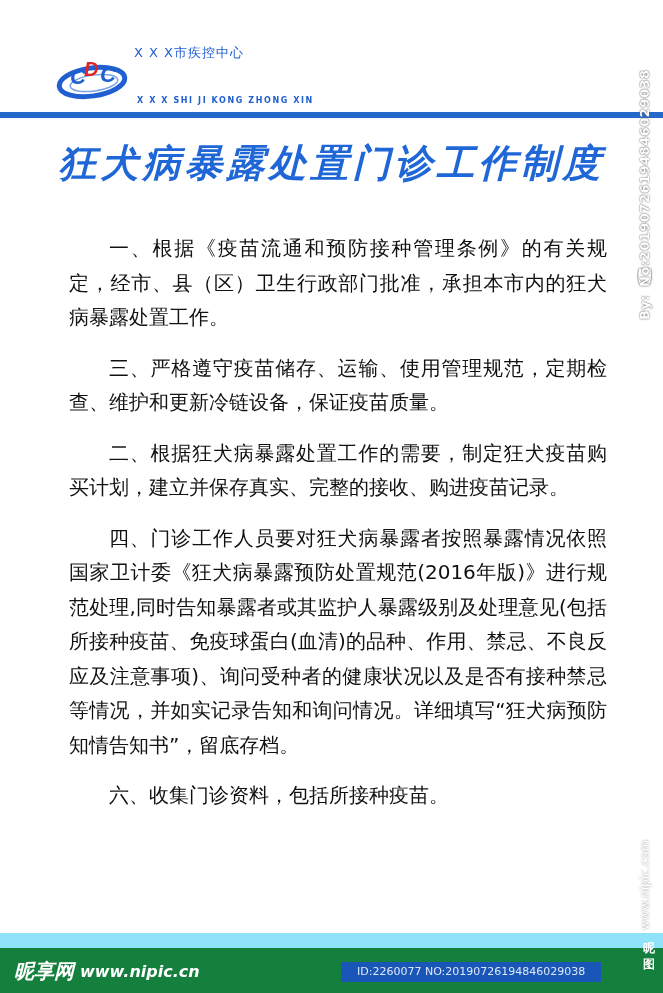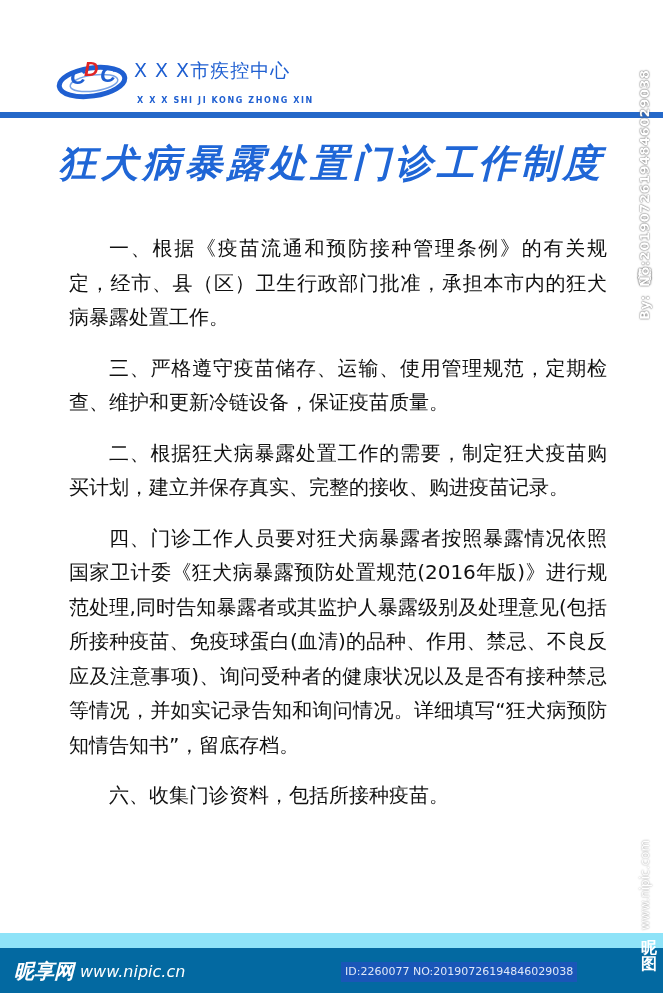--- a/index.html
+++ b/index.html
@@ -4,70 +4,70 @@
 <style>
   html, body { margin: 0; padding: 0; }
   body {
     width: 663px; height: 993px; position: relative; overflow: hidden;
     background: #ffffff;
     font-family: "DejaVu Sans", "Liberation Sans", sans-serif;
   }
   .header { position: absolute; left: 0; top: 0; width: 663px; height: 120px; }
   .logo { position: absolute; left: 56px; top: 56px; width: 76px; height: 44px; }
   .org-cn {
-    position: absolute; left: 134px; top: 58px;
-    font-size: 19px; color: #1f5fd1; letter-spacing: 1px; white-space: nowrap;
+    position: absolute; left: 134px; top: 44px;
+    font-size: 13px; color: #1f5fd1; letter-spacing: 1px; white-space: nowrap;
   }
   .org-en {
     position: absolute; left: 137px; top: 84px;
     font-size: 8px; color: #1f5fd1; letter-spacing: 1.6px; font-weight: bold; white-space: nowrap; margin-top: 12px;
   }
   .header-rule {
     position: absolute; left: 0; top: 112px; width: 663px; height: 6px; background: #2468c9;
   }
   .title {
     position: absolute; left: 0; top: 138px; width: 663px; text-align: center;
     font-size: 38px; font-weight: bold; color: #1f66d6; letter-spacing: 4px;
     font-family: "DejaVu Sans", sans-serif;
   }
   .body-text {
     position: absolute; left: 53px; top: 215px; width: 570px;
     font-size: 20px; line-height: 34.5px; color: #111111;
   }
   .body-text p { margin: 16px; text-indent: 2em; text-align: justify; }
   .cyan-strip { position: absolute; left: 0; top: 933px; width: 663px; height: 15px; background: #8ee3f8; }
-  .footer { position: absolute; left: 0; top: 948px; width: 663px; height: 45px; background: #0369a1; }
+  .footer { position: absolute; left: 0; top: 948px; width: 663px; height: 45px; background: #15803d; }
   .footer-brand {
     position: absolute; left: 14px; top: 10px; color: #ffffff;
     font-size: 20px; font-weight: bold; font-style: italic; white-space: nowrap;
   }
   .footer-url {
     position: absolute; left: 80px; top: 14px; color: #ffffff;
-    font-size: 16px; font-weight: normal; font-style: italic; white-space: nowrap;
+    font-size: 16px; font-weight: bold; font-style: italic; white-space: nowrap;
   }
   .footer-id {
-    position: absolute; left: 341px; top: 14px; height: 20px; padding: 0 4px;
+    position: absolute; left: 341px; top: 14px; height: 20px; padding: 0 16px;
     background: #1a56b8; color: #dfe8f7; font-size: 11px; line-height: 20px; white-space: nowrap;
   }
   .side-watermark {
     position: absolute; left: 636px; top: 20px;
     writing-mode: vertical-rl; transform: rotate(180deg);
     font-size: 13px; font-weight: bold; color: #ffffff;
     text-shadow: 0 0 2px #777, 0 0 1px #555; white-space: nowrap; letter-spacing: 0.5px;
     height: 300px; text-align: left;
   }
   .side-watermark-2 {
     position: absolute; left: 638px; top: 770px;
     writing-mode: vertical-rl; transform: rotate(180deg);
     font-size: 12px; color: #ffffff; text-shadow: 0 0 2px #888;
     white-space: nowrap; height: 160px;
   }
   .side-badge {
     position: absolute; left: 640px; top: 940px; width: 18px; height: 50px;
-    color: #ffffff; font-size: 16px; font-weight: bold; line-height: 16px; text-align: center;
+    color: #ffffff; font-size: 12px; font-weight: bold; line-height: 16px; text-align: center;
   }
 </style>
 </head>
 <body>
 
 <div class="header">
   <svg class="logo" viewBox="0 0 76 44">
     <ellipse cx="36" cy="26" rx="33" ry="14" fill="none" stroke="#1f5fd1" stroke-width="5" transform="rotate(-8 36 26)"></ellipse>
     <ellipse cx="38" cy="27" rx="24" ry="8" fill="none" stroke="#7aa4e6" stroke-width="1.5" transform="rotate(-8 38 27)"></ellipse>
     <text x="14" y="28" font-size="22" font-weight="bold" font-style="italic" fill="#1f5fd1" font-family="Liberation Sans, sans-serif">C</text>

